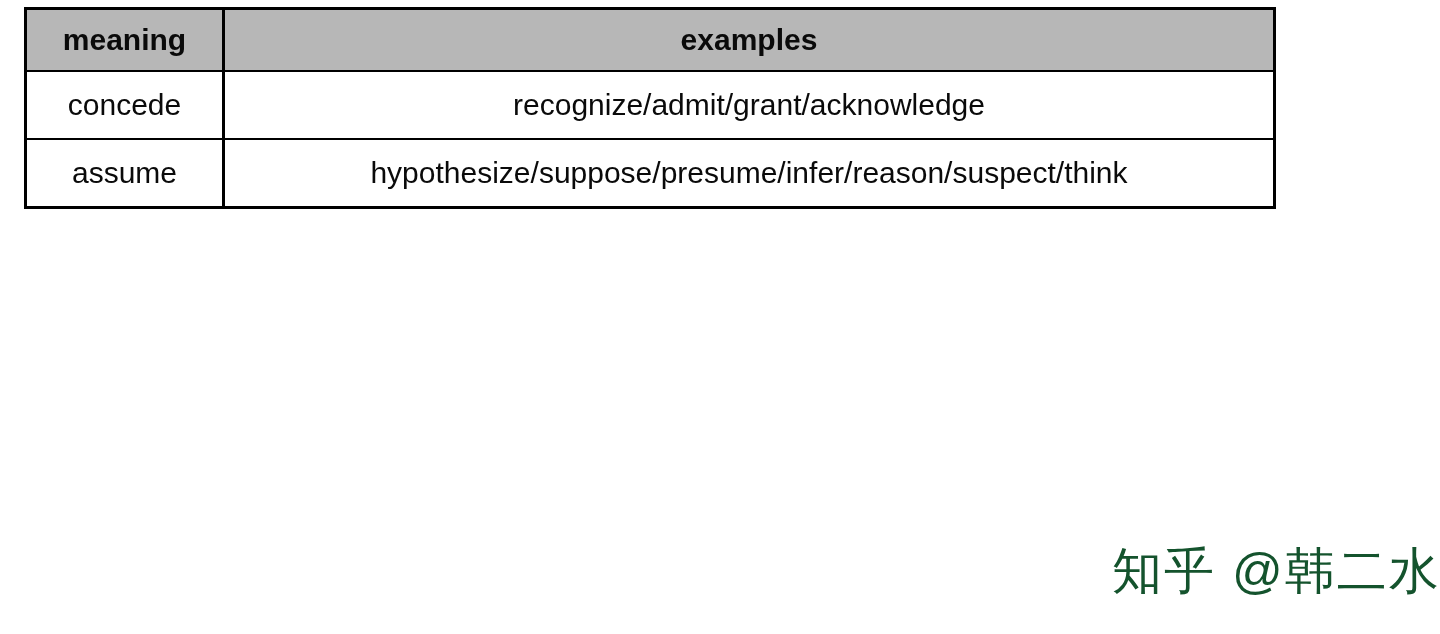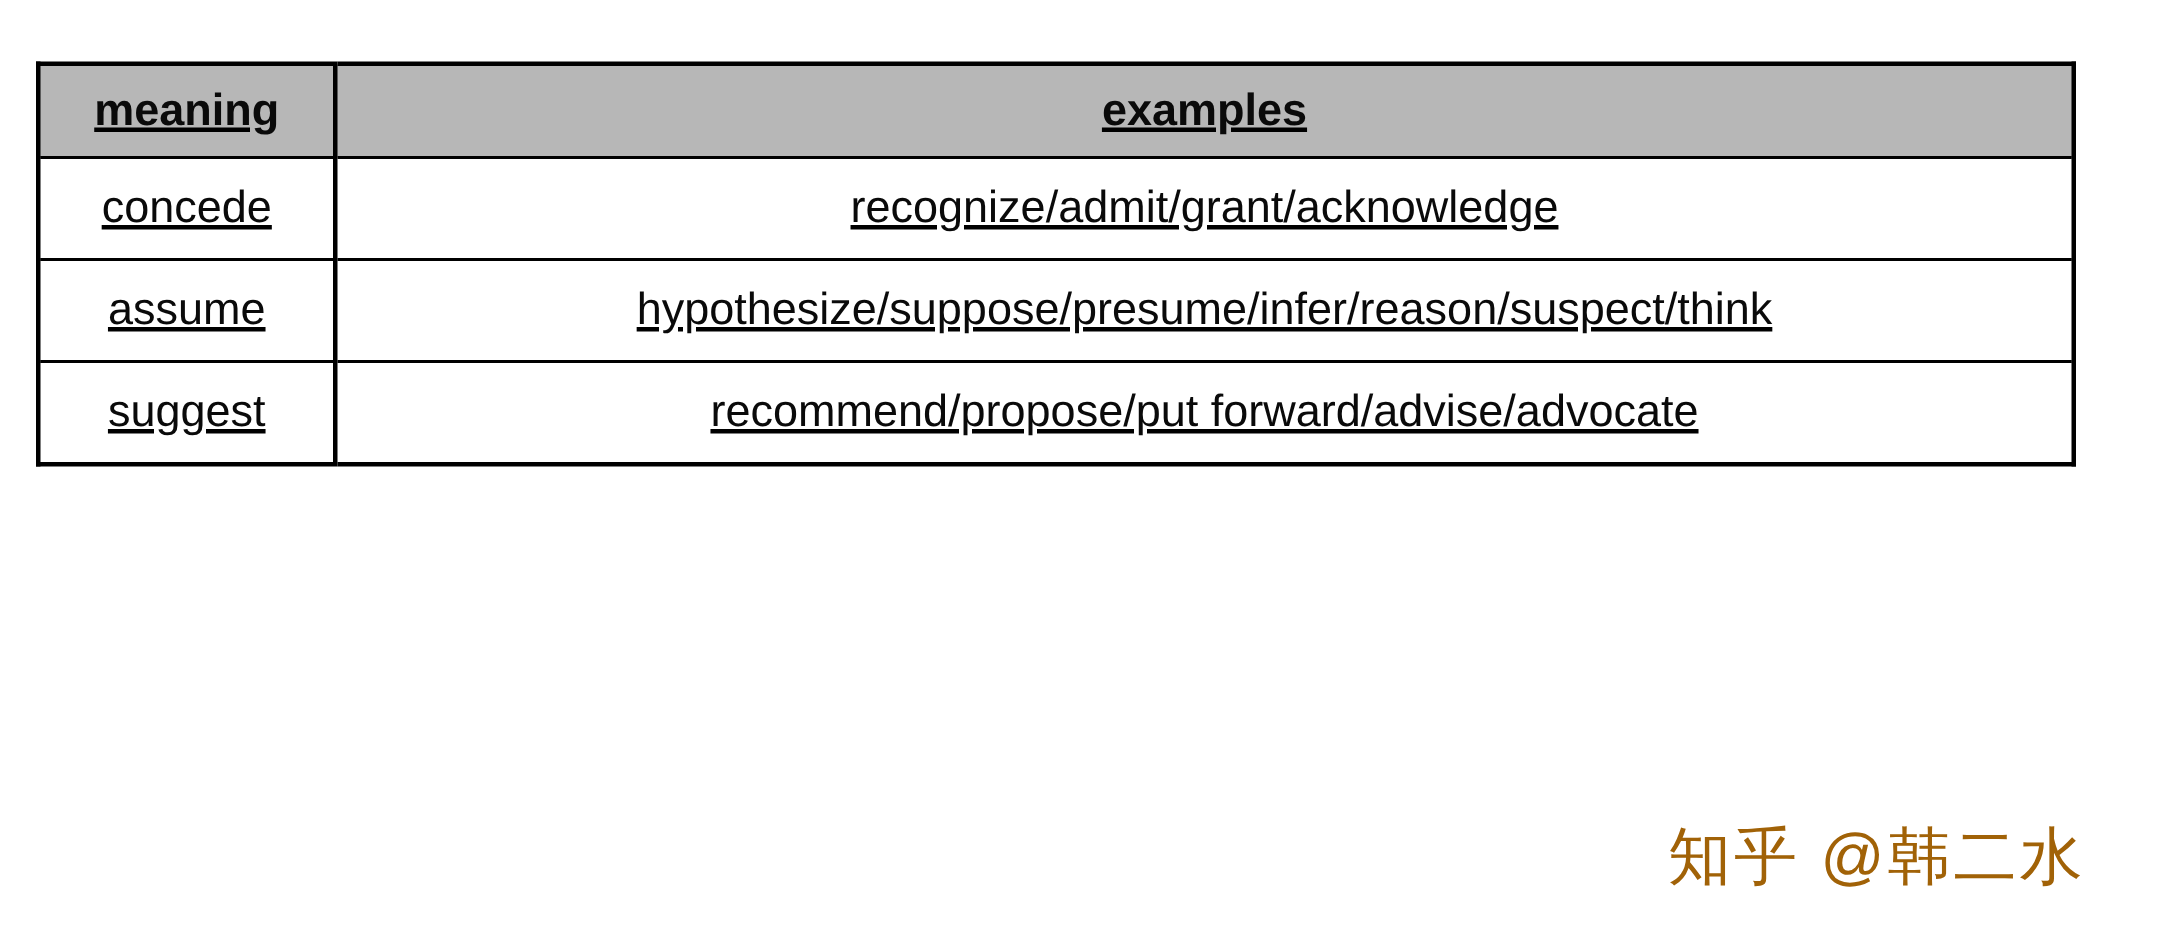--- a/index.html
+++ b/index.html
@@ -7,27 +7,26 @@
     position: relative;
     width: 1440px;
     height: 634px;
     background: #ffffff;
     overflow: hidden;
     font-family: "Liberation Sans", sans-serif;
   }
   table.vocab {
     position: absolute;
     left: 24px;
-    top: 41px;
-    width: 1360px;
+    top: 7px;
+    width: 1252px;
     border-collapse: collapse;
     table-layout: fixed;
     background: transparent;
     z-index: 1;
-    text-decoration: underline;
   }
   table.vocab, table.vocab th, table.vocab td {
     border: 2px solid #000000;
   }
   table.vocab { border-width: 3px; }
   col.c-meaning { width: 198px; }
   table.vocab th, table.vocab td {
     text-align: center;
     vertical-align: top;
     color: #0a0a0a;
@@ -41,24 +40,24 @@
   }
   table.vocab td { padding: 15px 24px; }
   table.vocab th:first-child,
   table.vocab td:first-child { border-right-width: 3px; }
   tr.sep-thick td { border-bottom-width: 5px; }
   .watermark {
     position: absolute;
     left: 1112px;
     top: 547px;
     z-index: 5;
-    font-size: 42px;
+    font-size: 50px;
     line-height: 48px;
     white-space: nowrap;
-    color: #a16207;
+    color: #14532d;
     letter-spacing: 2px;
     text-shadow:
       2px 0 0 #ffffff, -2px 0 0 #ffffff,
       0 2px 0 #ffffff, 0 -2px 0 #ffffff,
       1px 1px 0 #ffffff, -1px -1px 0 #ffffff,
       1px -1px 0 #ffffff, -1px 1px 0 #ffffff;
   }
 </style>
 </head>
 <body>
@@ -78,22 +77,18 @@
     </thead>
     <tbody>
       <tr>
         <td>concede</td>
         <td>recognize/admit/grant/acknowledge</td>
       </tr>
       <tr>
         <td>assume</td>
         <td>hypothesize/suppose/presume/infer/reason/suspect/think</td>
       </tr>
-      <tr>
-        <td>suggest</td>
-        <td>recommend/propose/put forward/advise/advocate</td>
-      </tr>
     </tbody>
   </table>
 
   <div class="watermark">知乎 @韩二水</div>
 
 </div>
 
 </body></html>

